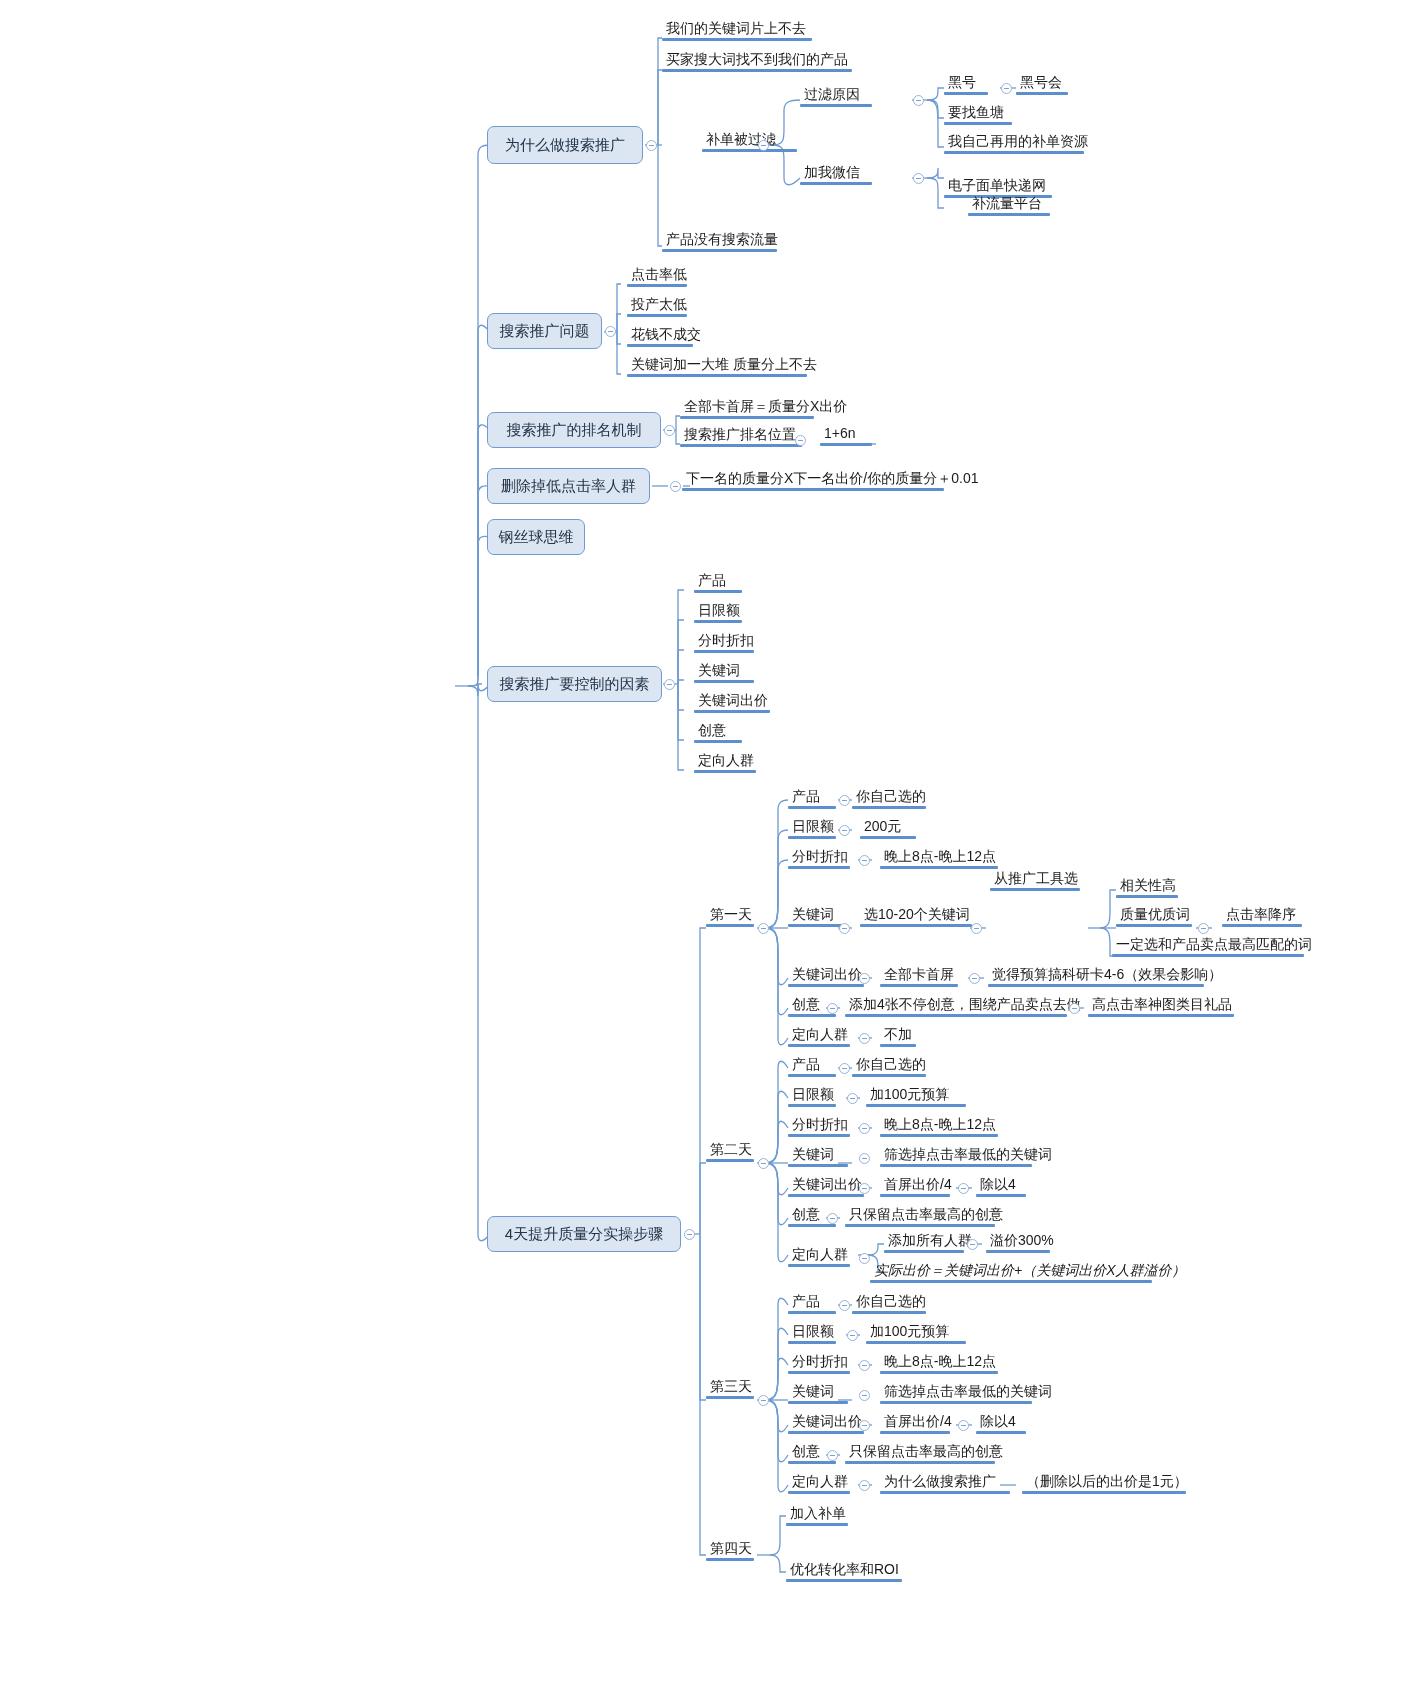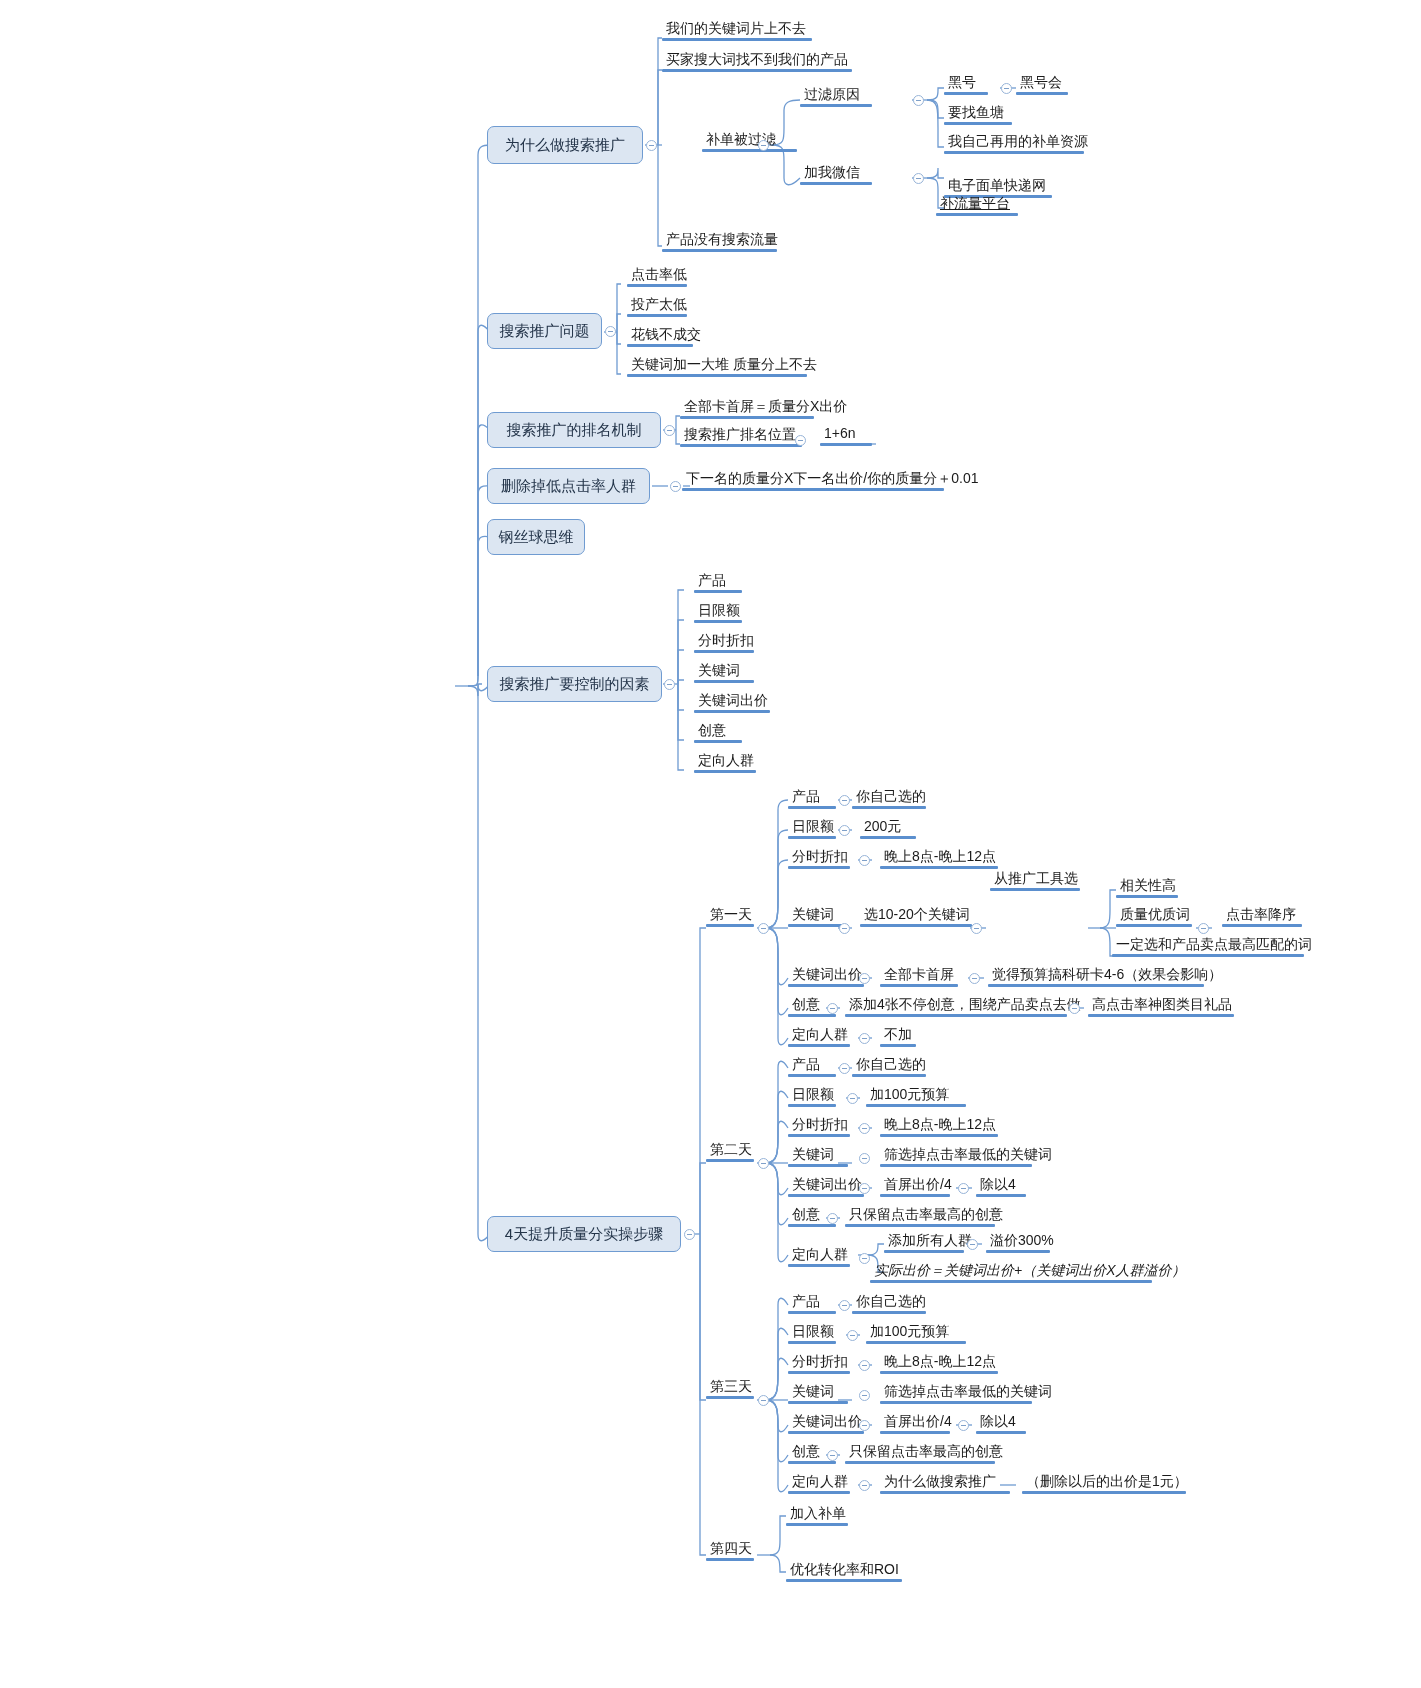--- a/index.html
+++ b/index.html
@@ -277,21 +277,21 @@
     <span class="ul" style="width:68px;"></span>
   </div>
   <div class="tnode" style="left:944px;top:133px;">
     <span>我自己再用的补单资源</span>
     <span class="ul" style="width:140px;"></span>
   </div>
   <div class="tnode" style="left:944px;top:165px;margin-top:12px;">
     <span>电子面单快递网</span>
     <span class="ul" style="width:108px;"></span>
   </div>
-  <div class="tnode" style="left:936px;top:195px;text-decoration:underline;">
+  <div class="tnode" style="left:968px;top:195px;">
     <span>补流量平台</span>
     <span class="ul" style="width:82px;"></span>
   </div>
 
   <div class="l1-node" style="left:487px;top:313px;width:115px;height:36px;">搜索推广问题</div>
   <div class="toggle" style="left:605px;top:326px;"></div>
 
   <div class="tnode" style="left:627px;top:266px;">
     <span>点击率低</span>
     <span class="ul" style="width:60px;"></span>

